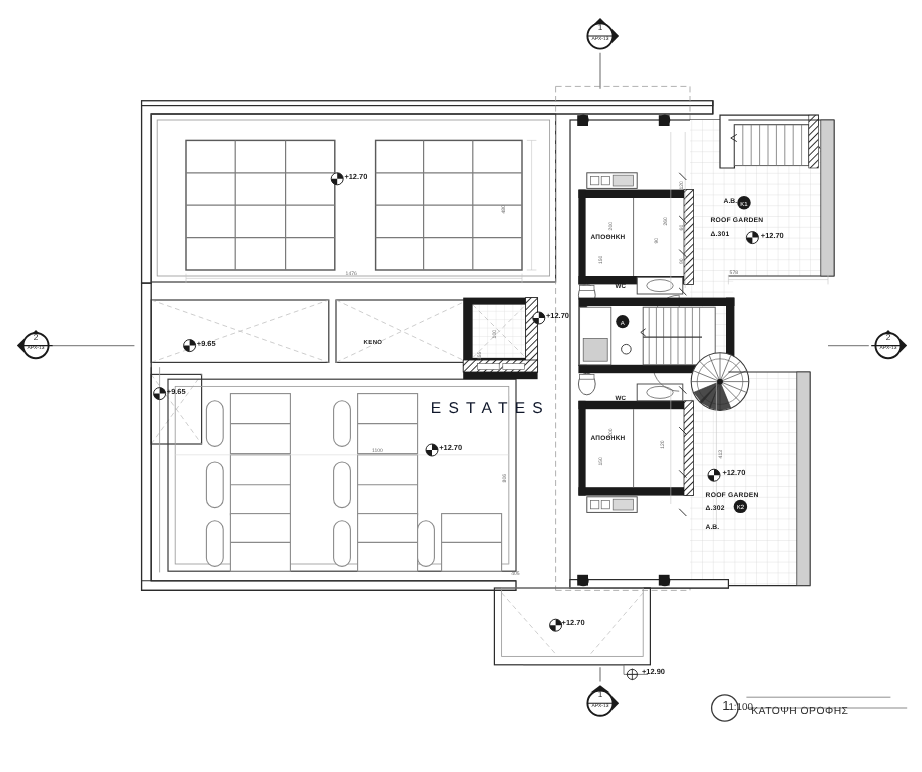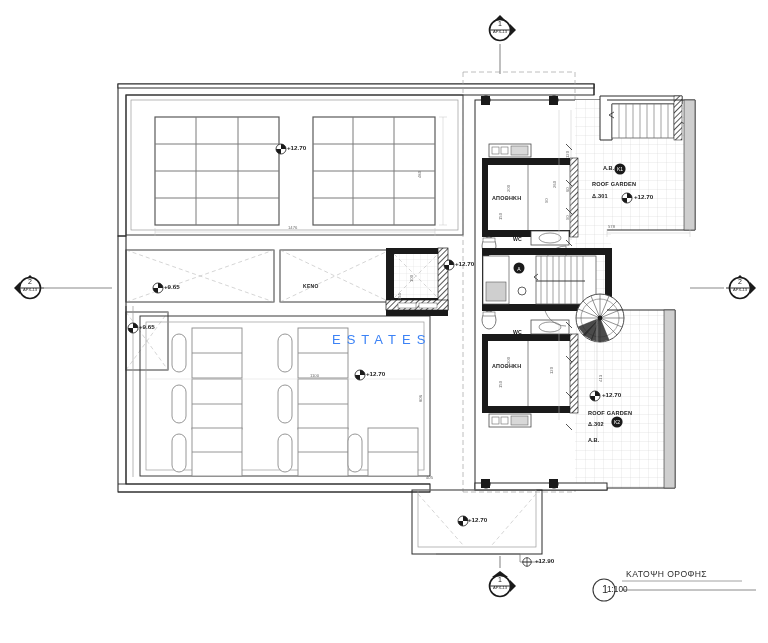--- a/index.html
+++ b/index.html
@@ -22,43 +22,43 @@
     pointer-events: none;
     color: #e2e1de;
     font-family: "Liberation Sans", sans-serif;
     user-select: none;
   }
   .wm-main {
     left: 302px; top: 262px;
     font-size: 46px; letter-spacing: 3px; font-weight: 400;
   }
   .wm-sub {
-    left: 332px; top: 332px;
-    font-size: 13px; letter-spacing: 6px; color: #3b82f6;
+    left: 359px; top: 332px;
+    font-size: 13px; letter-spacing: 6px; color: #0f172a;
   }
 
   
   .lbl {
     position: absolute;
     font-family: "Liberation Sans", sans-serif;
     color: #1a1a1a;
     white-space: nowrap;
     line-height: 1.15;
   }
   .t-room   { font-size: 5.4px; font-weight: 700; letter-spacing: .2px; }
   .t-wc     { font-size: 5.2px; font-weight: 700; }
   .t-keno   { font-size: 5px;  font-weight: 700; letter-spacing: .3px; }
   .t-elev   { font-size: 6.2px; font-weight: 700; }
   .t-garden { font-size: 5.6px; font-weight: 700; letter-spacing: .2px; }
   .t-ab     { font-size: 5.6px; font-weight: 700; }
   .t-dim    { font-size: 4.2px; color: #6b6b6b; }
   .t-dim-v  { font-size: 4.2px; color: #6b6b6b; transform-origin: left top; transform: rotate(-90deg); }
   .t-mark-n { font-size: 7px; font-weight: 400; text-align: center; }
   .t-mark-s { font-size: 4.1px; text-align: center; }
-  .t-title  { font-size: 8.6px; letter-spacing: .4px; color: #2b2b2b; }
+  .t-title  { font-size: 8.6px; letter-spacing: .4px; color: #2b2b2b; margin-top: 18px; }
   .t-scale  { font-size: 8.2px; color: #2b2b2b; }
   .t-titlenum { font-size: 11px; color: #2b2b2b; }
 
   
   .marker { position: absolute; width: 32px; height: 32px; }
   .marker .mtxt { position: absolute; left: 0; width: 32px; }
   .marker .mnum { top: 6px; }
   .marker .msub { top: 15.5px; }
 </style>
 </head>

